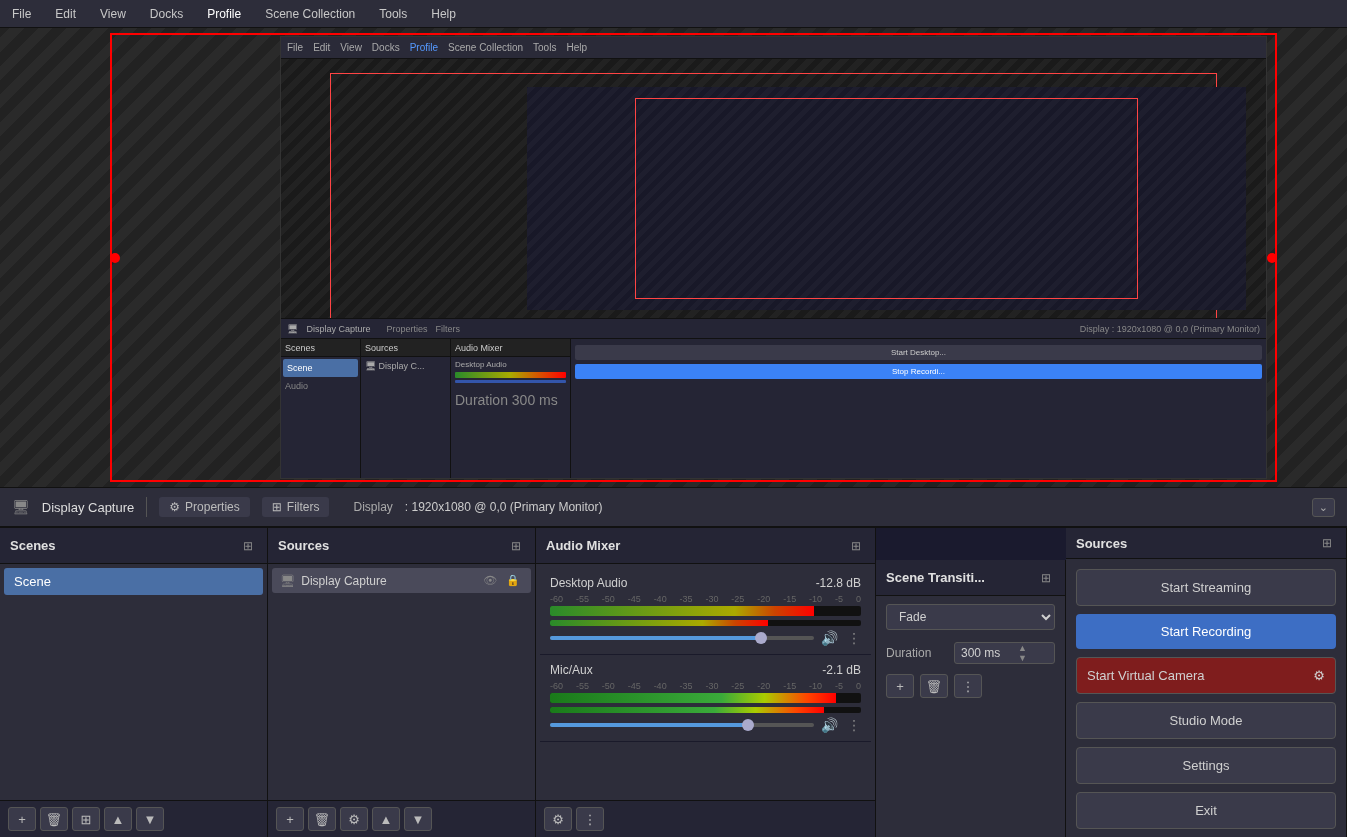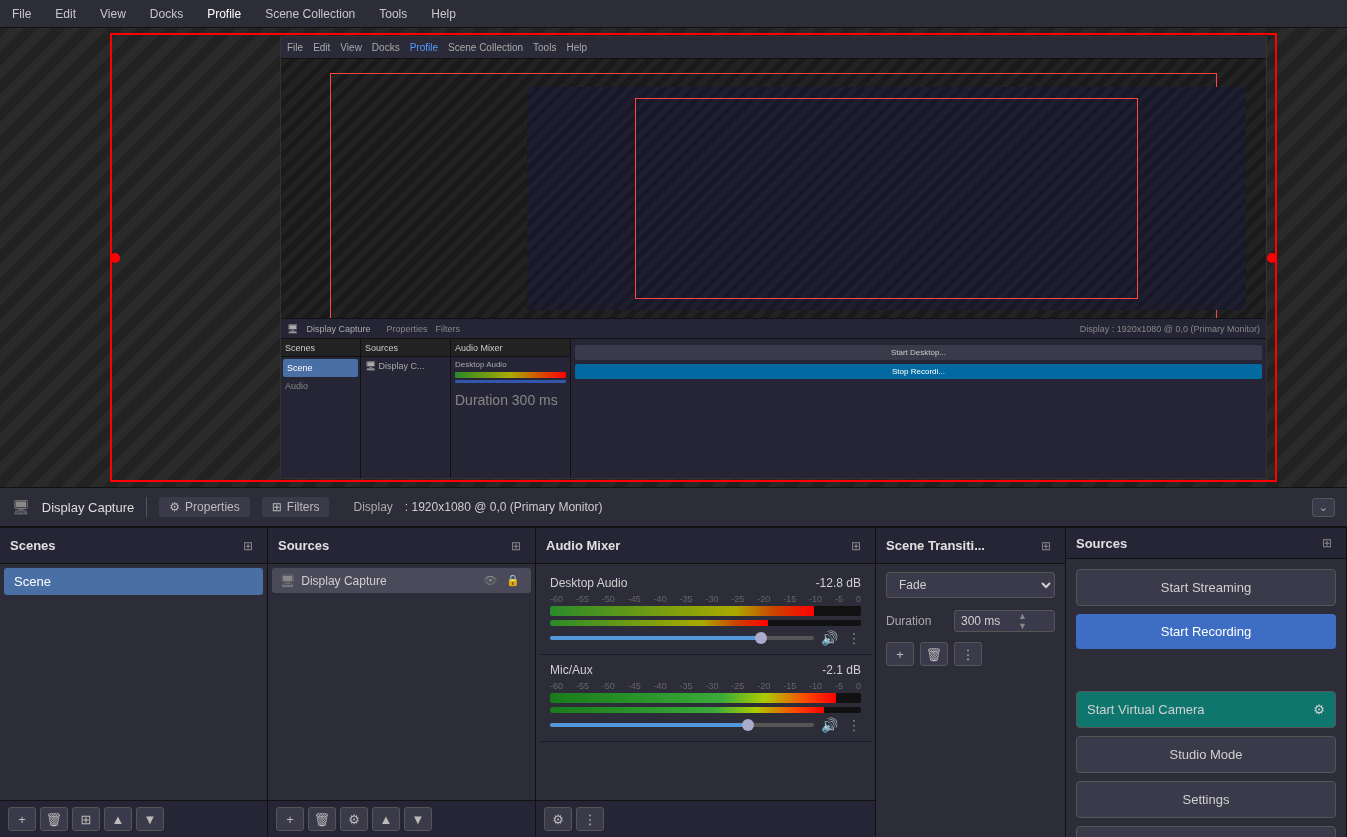--- a/index.html
+++ b/index.html
@@ -338,20 +338,21 @@
       background: none;
       border: none;
       color: #888;
       cursor: pointer;
       font-size: 14px;
     }
 
     
     .transitions-panel {
       width: 190px;
+      margin-top: 32px;
     }
 
     .transition-select-wrap {
       padding: 8px 10px;
     }
 
     .transition-select {
       width: 100%;
       background: #3a3a4a;
       border: 1px solid #555;
@@ -454,28 +455,27 @@
       border: 1px solid #555;
       color: #d0d0d0;
     }
 
     .ctrl-btn-record {
       background: #3d6ec4;
       color: #fff;
     }
 
     .ctrl-btn-vcam {
-      background: #0f766e;
+      background: #7f1d1d;
       border: 1px solid #555;
       color: #d0d0d0;
       display: flex;
       align-items: flex-start;
       justify-content: center;
       gap: 8px;
-      margin-top: 34px;
     }
 
     .ctrl-btn-studio {
       background: #3a3a4a;
       border: 1px solid #555;
       color: #d0d0d0;
     }
 
     .ctrl-btn-settings {
       background: #3a3a4a;
@@ -579,21 +579,21 @@
       <div style="width: 120px; border-right: 1px solid #111; background: #252535;">
         <div style="height: 18px; background: #222; border-bottom: 1px solid #111; display: flex; align-items: center; padding: 0 4px; font-size: 9px; color: #ccc;">Audio Mixer</div>
         <div style="padding: 3px 4px; font-size: 8px; color: #aaa;">Desktop Audio</div>
         <div style="margin: 0 4px; height: 6px; background: linear-gradient(to right, #2a8a2a, #aaaa00, #ff0000); border-radius: 1px;"></div>
         <div style="margin: 2px 4px; height: 3px; background: #3355aa; border-radius: 1px;"></div>
         <div style="padding: 3px 4px; font-size: 14px; color: #888; margin-top: 6px;">Duration  300 ms</div>
       </div>
 
       <div style="flex: 1; background: #252535; padding: 6px 4px; display: flex; flex-direction: column; gap: 4px;">
         <div style="background: #3a3a4a; border-radius: 2px; padding: 3px 4px; font-size: 8px; color: #ccc; text-align: center;">Start Desktop...</div>
-        <div style="background: #0369a1; border-radius: 2px; padding: 3px 4px; font-size: 8px; color: #fff; text-align: center;">Stop Recordi...</div>
+        <div style="background: #3b82f6; border-radius: 2px; padding: 3px 4px; font-size: 8px; color: #fff; text-align: center;">Stop Recordi...</div>
       </div>
     </div>
   </div>
 </div>
 
 <div class="source-bar">
   <span class="source-bar-icon">🖥</span>
   <span class="source-bar-title">Display Capture</span>
   <div class="source-bar-sep"></div>
   <button class="source-bar-btn">

